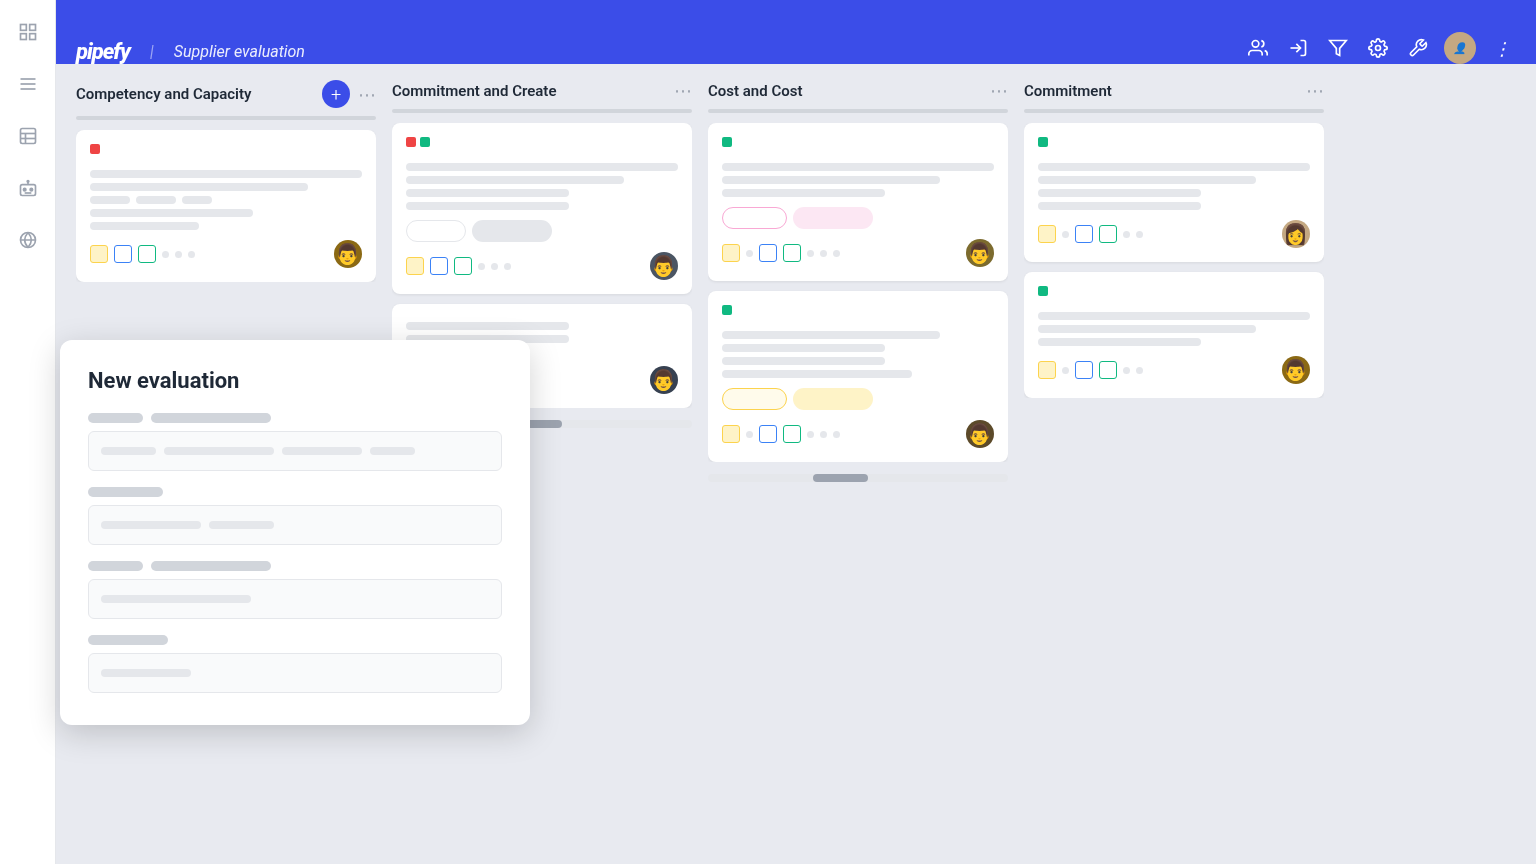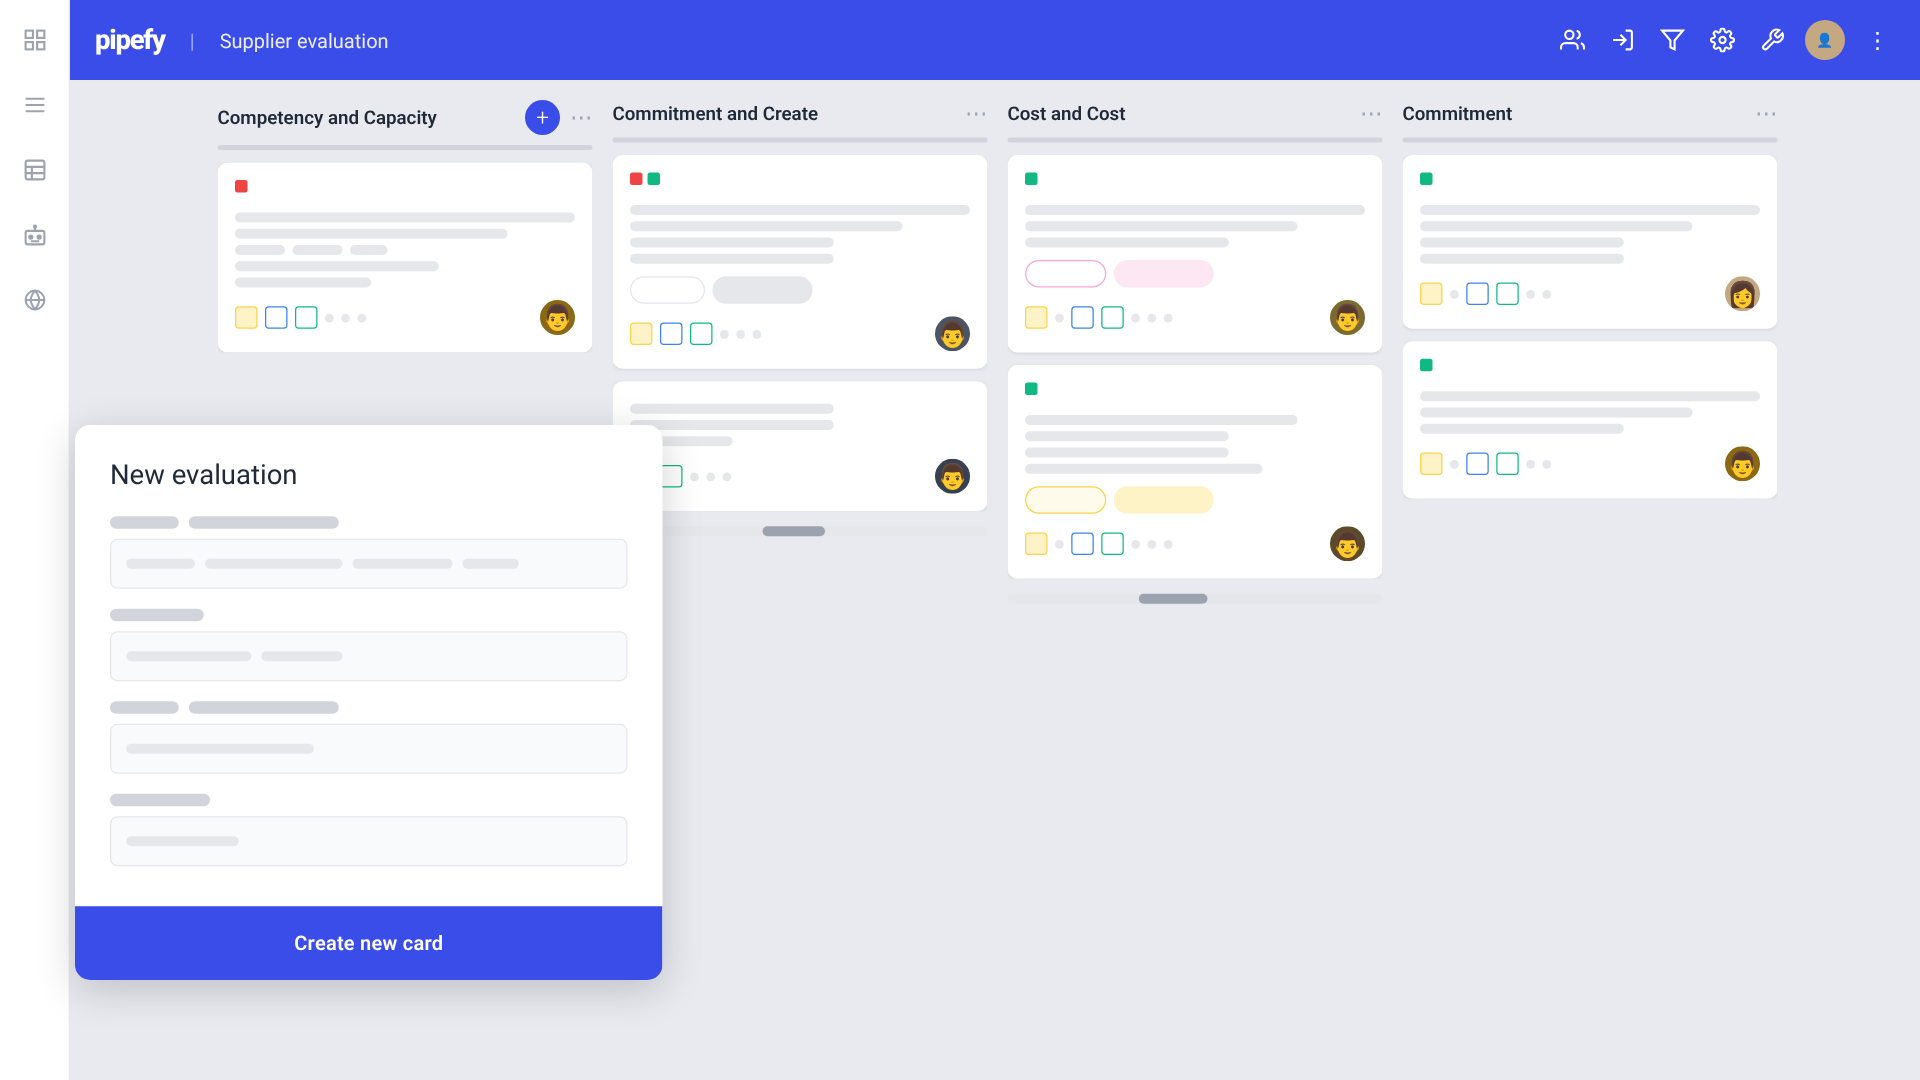--- a/index.html
+++ b/index.html
@@ -42,24 +42,25 @@
       flex: 1;
       display: flex;
       flex-direction: column;
     }
 
     
     .header {
       background: #3b4de8;
       height: 64px;
       display: flex;
-      align-items: center;
+      align-items: flex-end;
       padding: 0 20px;
       flex-shrink: 0;
       position: relative;
+      font-style: italic;
     }
     .header-logo {
       display: flex;
       align-items: center;
       gap: 12px;
       flex: 1;
     }
     .header-title {
       color: #fff;
       font-size: 16px;
@@ -96,21 +97,20 @@
       font-size: 14px;
     }
 
     
     .board-area {
       flex: 1;
       overflow-x: auto;
       padding: 16px 16px 16px 20px;
       display: flex;
       flex-direction: column;
-      align-items: center;
     }
     .board-columns {
       display: flex;
       gap: 16px;
       flex: 1;
     }
 
     
     .column {
       width: 300px;
@@ -285,21 +285,21 @@
       overflow: hidden;
       display: flex;
       flex-direction: column;
     }
     .modal-body {
       padding: 28px 28px 16px 28px;
       flex: 1;
     }
     .modal-title {
       font-size: 22px;
-      font-weight: 400;
+      font-weight: 700;
       color: #1f2937;
       margin-bottom: 20px;
     }
     .form-field {
       margin-bottom: 16px;
     }
     .field-label {
       display: flex;
       gap: 8px;
       margin-bottom: 8px;
@@ -747,16 +747,13 @@
         <div class="field-label-bar s"></div>
       </div>
       <div class="field-input" style="height:40px;">
         <div class="field-input-placeholder">
           <div class="placeholder-bar p8"></div>
         </div>
       </div>
     </div>
   </div>
 
-  <div class="modal-footer">
-    <span class="modal-footer-btn">Create new card</span>
-  </div>
 </div>
 
 </body></html>

